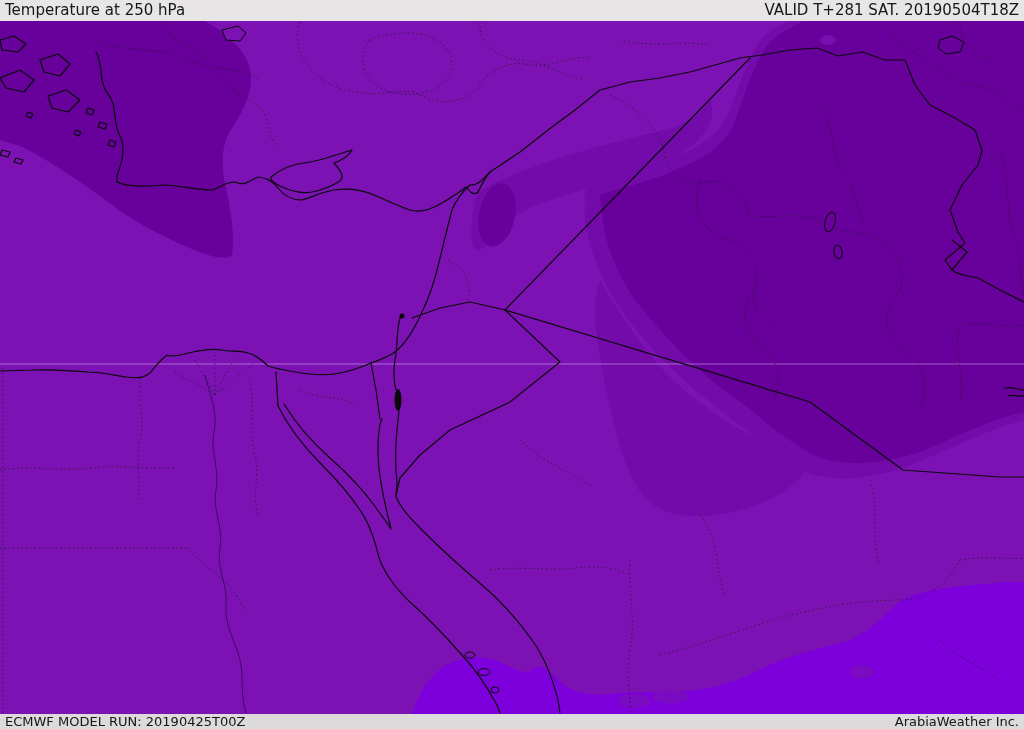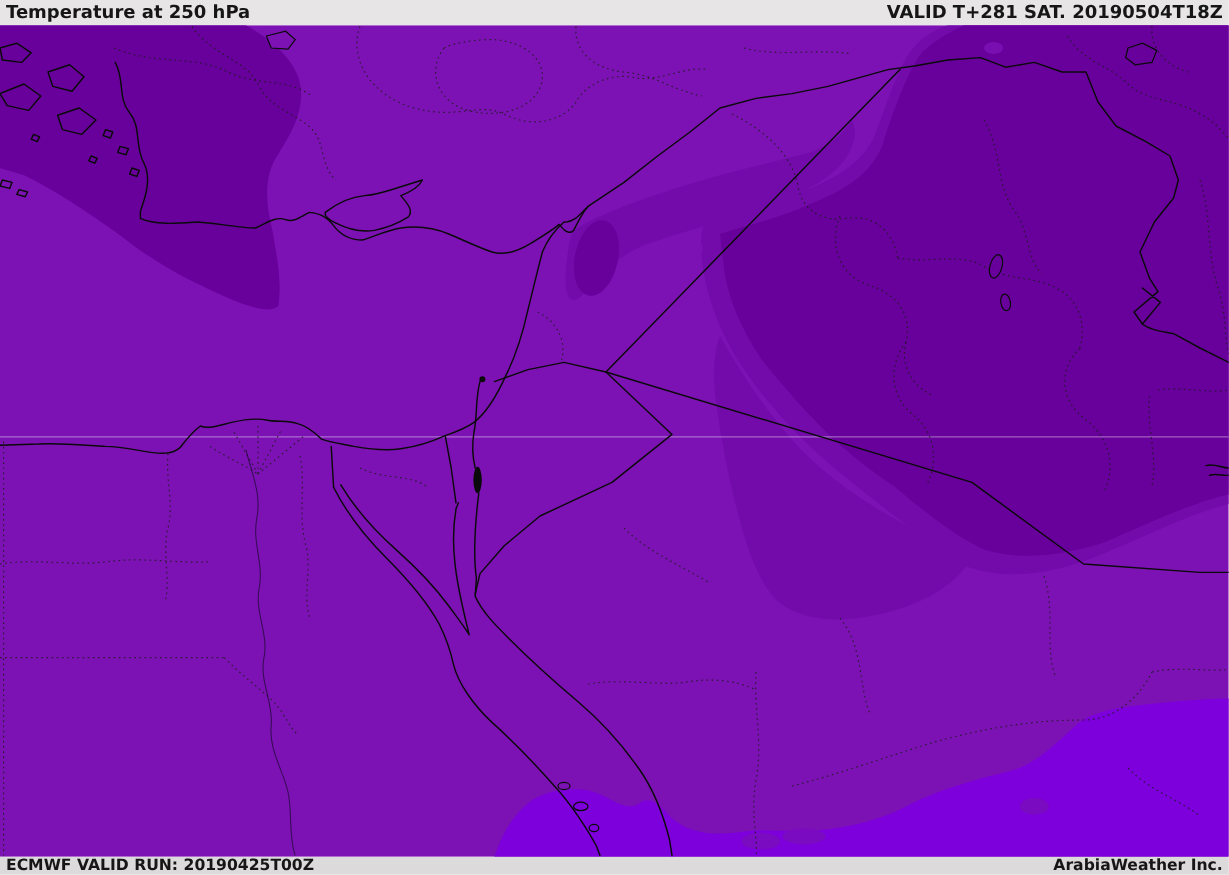--- a/index.html
+++ b/index.html
@@ -1,17 +1,17 @@
 <!DOCTYPE html>
 <html><head>
 <meta charset="utf-8">
 <style>
   html,body{margin:0;padding:0;background:#ffffff;}
   body{width:1024px;height:729px;overflow:hidden;font-family:"DejaVu Sans","Liberation Sans",sans-serif;}
-  .bar{width:1024px;box-sizing:border-box;display:flex;justify-content:space-between;align-items:center;background:#e7e5e6;color:#161616;font-weight:bold;}
+  .bar{width:1024px;box-sizing:border-box;display:flex;justify-content:space-between;align-items:center;background:#e7e5e6;color:#161616;}
   .bar.top{height:21px;font-size:15px;padding:0 5px;}
   .bar.bottom{height:15px;font-size:13px;padding:0 5px;background:#dcdadb;}
   .bar span{white-space:nowrap;line-height:1;}
   .mapwrap{width:1024px;height:693px;position:relative;}
   svg{display:block;}
   .ln{fill:none;stroke:#0a0a0a;stroke-width:1.2;stroke-linejoin:round;stroke-linecap:round;}
   .lk{stroke:#0a0a0a;stroke-width:1;}
   .dot{fill:none;stroke:#1d1d1d;stroke-width:1;stroke-dasharray:1.4 2.9;opacity:.8;}
   .rv{fill:none;stroke:#2a0a46;stroke-width:.9;opacity:.85;}
   .grid{stroke:#d9c2e8;stroke-width:1;opacity:.5;}
@@ -135,15 +135,15 @@
     <path class="lk" d="M940,40 L952,36 L964,42 L960,52 L946,54 L938,48 Z" fill="#68009B"></path>
 
     <path class="ln" d="M1005,388 C1012,386 1018,390 1024,390 M1008,396 C1014,394 1020,397 1024,396"></path>
 
     <path class="rv" d="M205,375 C210,395 218,412 214,432 C210,452 220,470 216,490 C212,510 224,528 220,548 C216,568 228,585 226,605 C224,625 236,642 240,660 C244,678 240,695 246,713"></path>
   </g>
 </svg>
 </div>
 
 <div class="bar bottom">
-  <span>ECMWF VALID RUN: 20190425T00Z</span>
+  <span>ECMWF MODEL RUN: 20190425T00Z</span>
   <span>ArabiaWeather Inc.</span>
 </div>
 
 </body></html>

